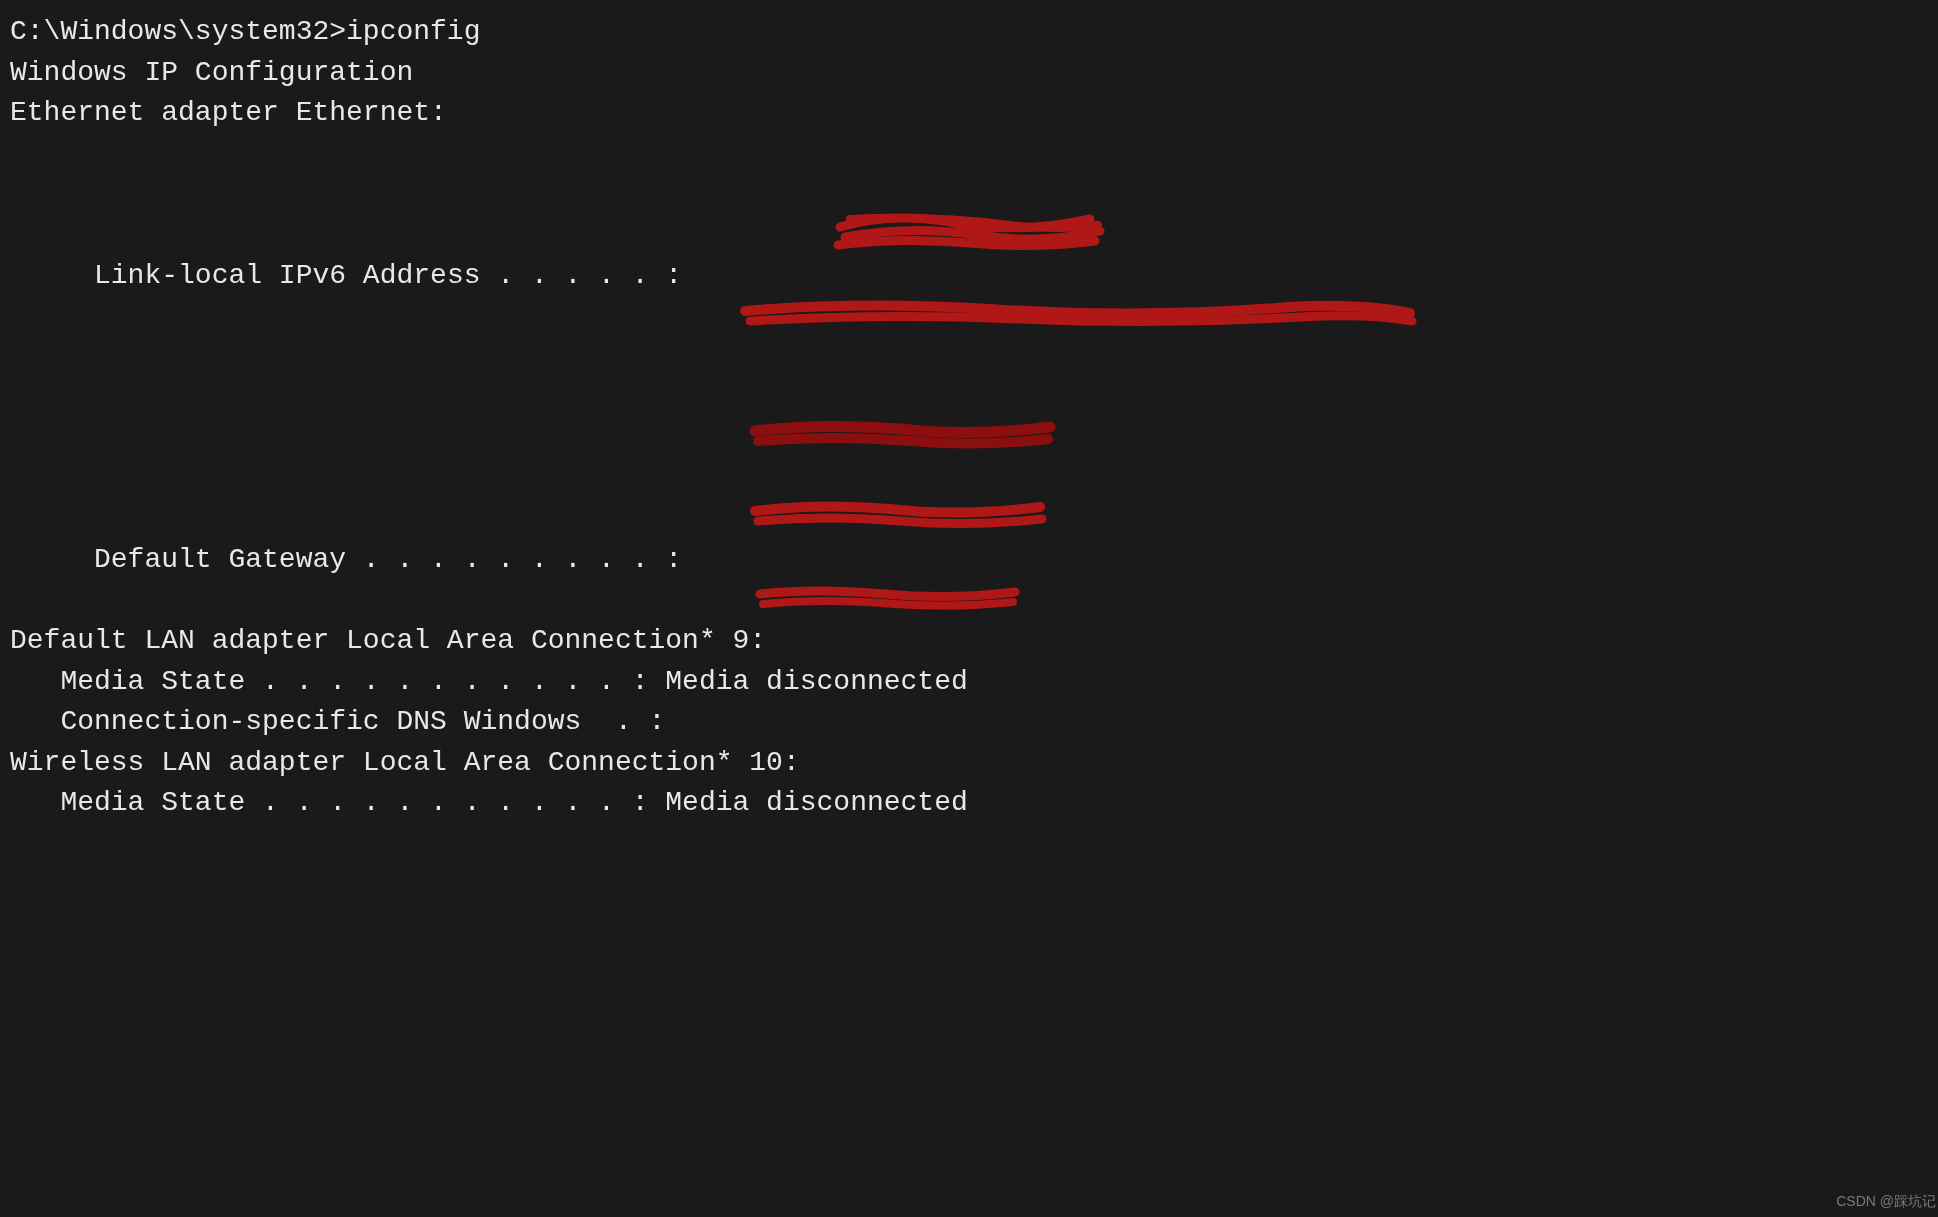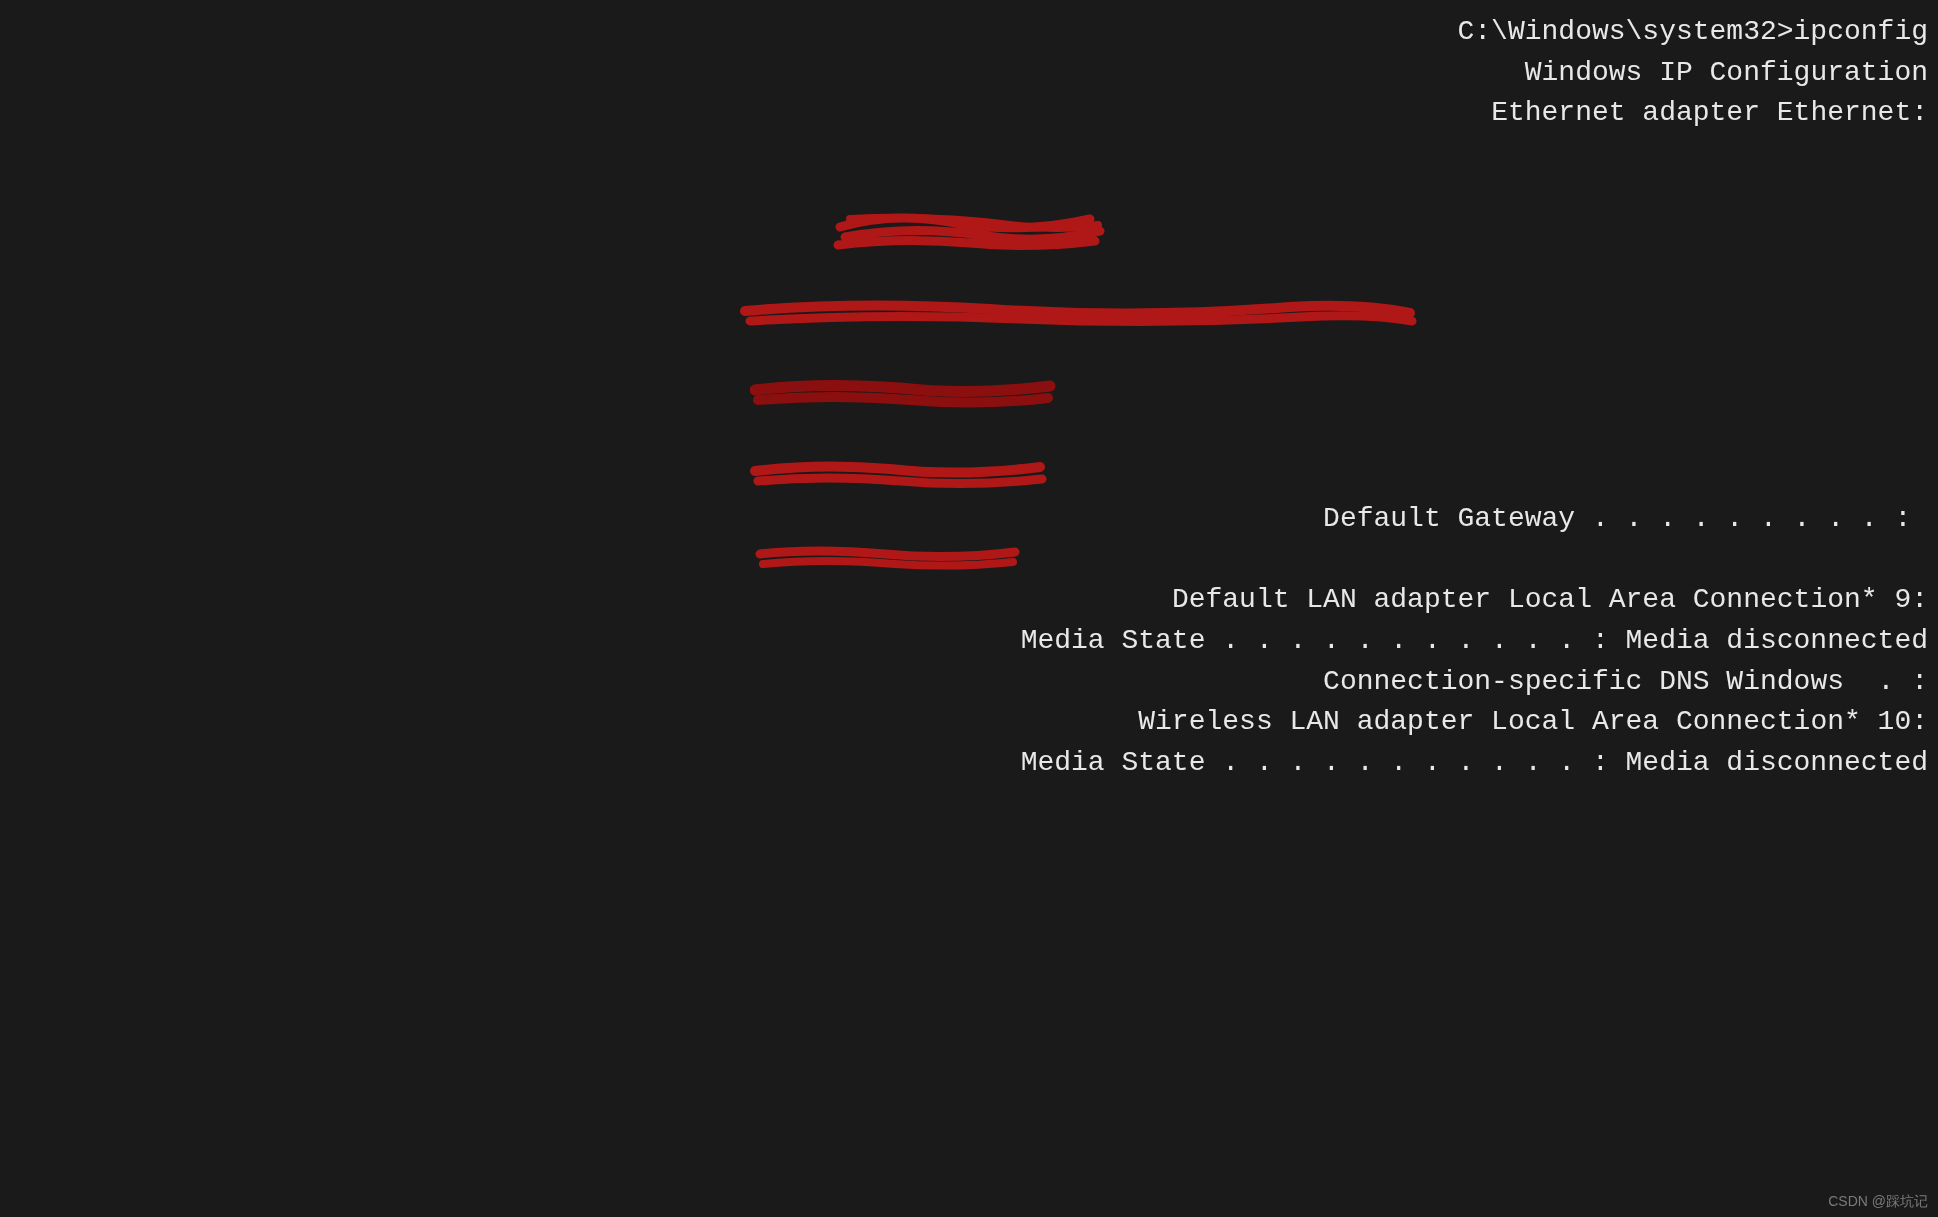--- a/index.html
+++ b/index.html
@@ -15,33 +15,32 @@
       line-height: 1.45;
       padding: 12px 10px;
       width: 1938px;
       height: 1217px;
       overflow: hidden;
       position: relative;
     }
     .line {
       white-space: pre;
       position: relative;
-      text-align: right;
     }
     .redact {
       position: absolute;
       pointer-events: none;
     }
     .redact svg {
       display: block;
     }
     .watermark {
       position: absolute;
       bottom: 6px;
-      right: 10px;
+      right: 2px;
       font-size: 14px;
       color: #7a7a7a;
       font-family: sans-serif;
     }
   </style>
 </head>
 <body>
 
 <div class="line">C:\Windows\system32&gt;ipconfig</div>
 <div class="line"></div>
@@ -54,20 +53,21 @@
 <div class="line">
   <span class="redact" style="left:820px; top:-8px;">
     <svg width="280" height="48" viewBox="0 0 280 48">
       <path d="M10 20 Q 60 5 120 15 Q 190 28 260 12 M15 30 Q 80 18 150 28 Q 210 38 270 24 M8 38 Q 70 30 140 36 Q 200 42 265 34" stroke="#b01717" stroke-width="9" fill="none" stroke-linecap="round"></path>
       <path d="M20 12 Q 100 8 180 18 Q 230 24 268 18" stroke="#b01717" stroke-width="8" fill="none" stroke-linecap="round"></path>
     </svg>
   </span>
 </div>
 
 <div class="line">
+  <span>   Link-local IPv6 Address . . . . . : </span>
   <span class="redact" style="left:730px; top:-3px;">
     <svg width="680" height="40" viewBox="0 0 680 40">
       <path d="M5 18 Q 120 8 250 16 Q 400 26 550 14 Q 620 10 670 20" stroke="#b01717" stroke-width="10" fill="none" stroke-linecap="round"></path>
       <path d="M10 28 Q 140 20 280 26 Q 420 32 560 24 Q 630 20 672 28" stroke="#b01717" stroke-width="9" fill="none" stroke-linecap="round"></path>
     </svg>
   </span>
 </div>
 
 <div class="line">
   <span class="redact" style="left:740px; top:-3px;">

